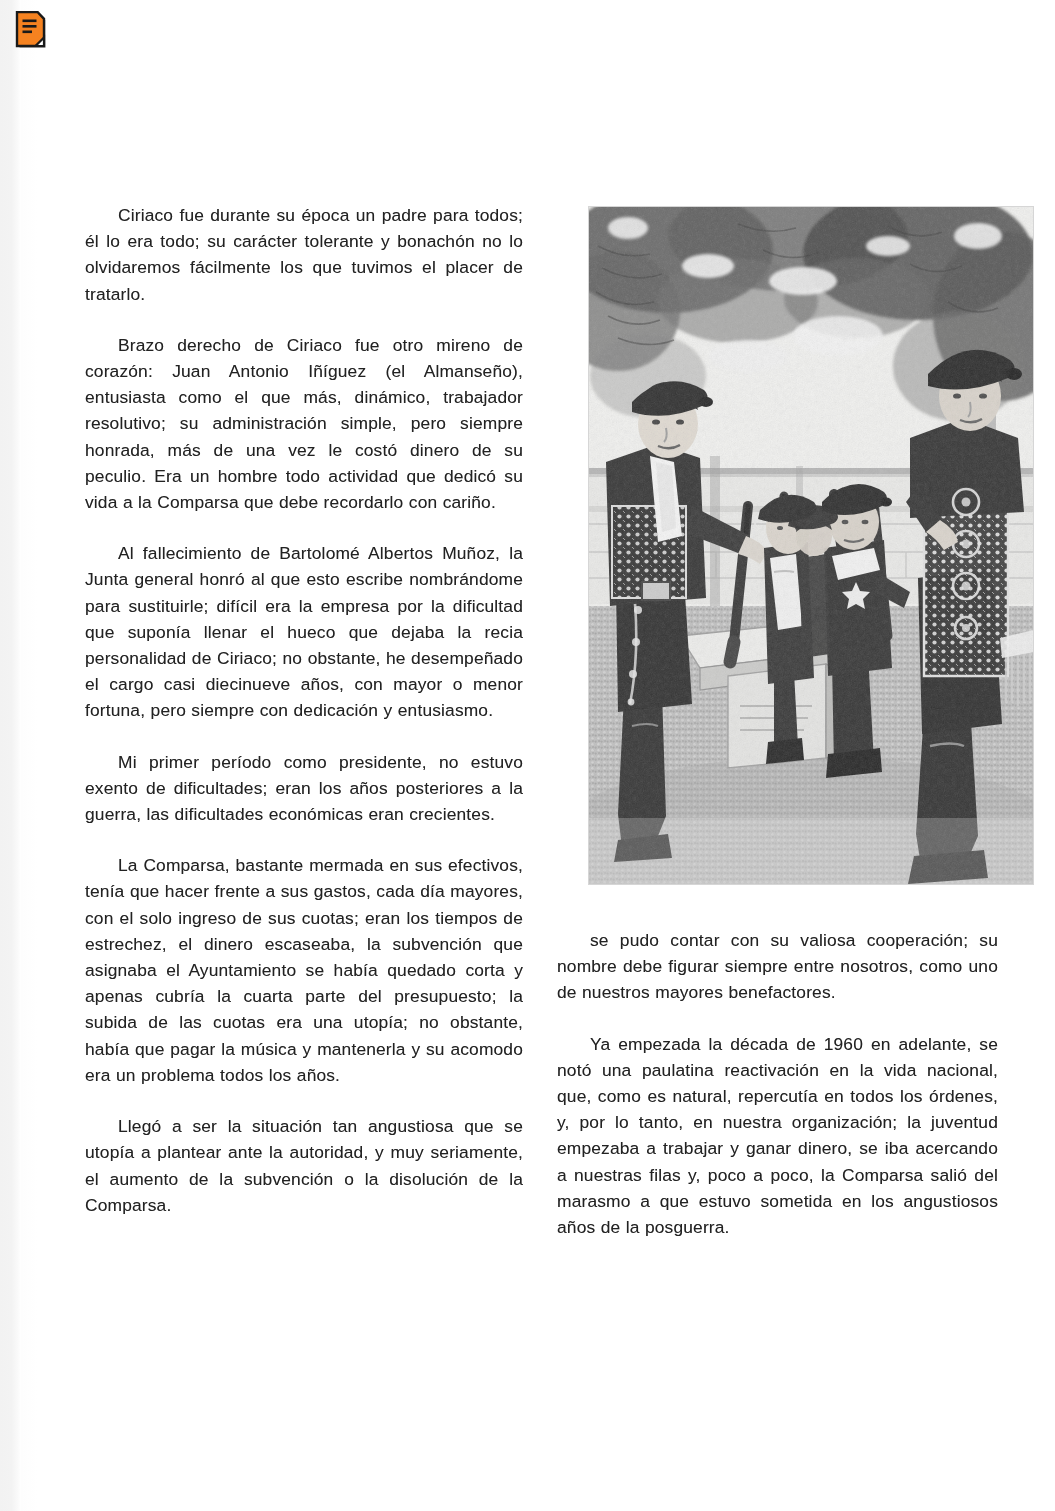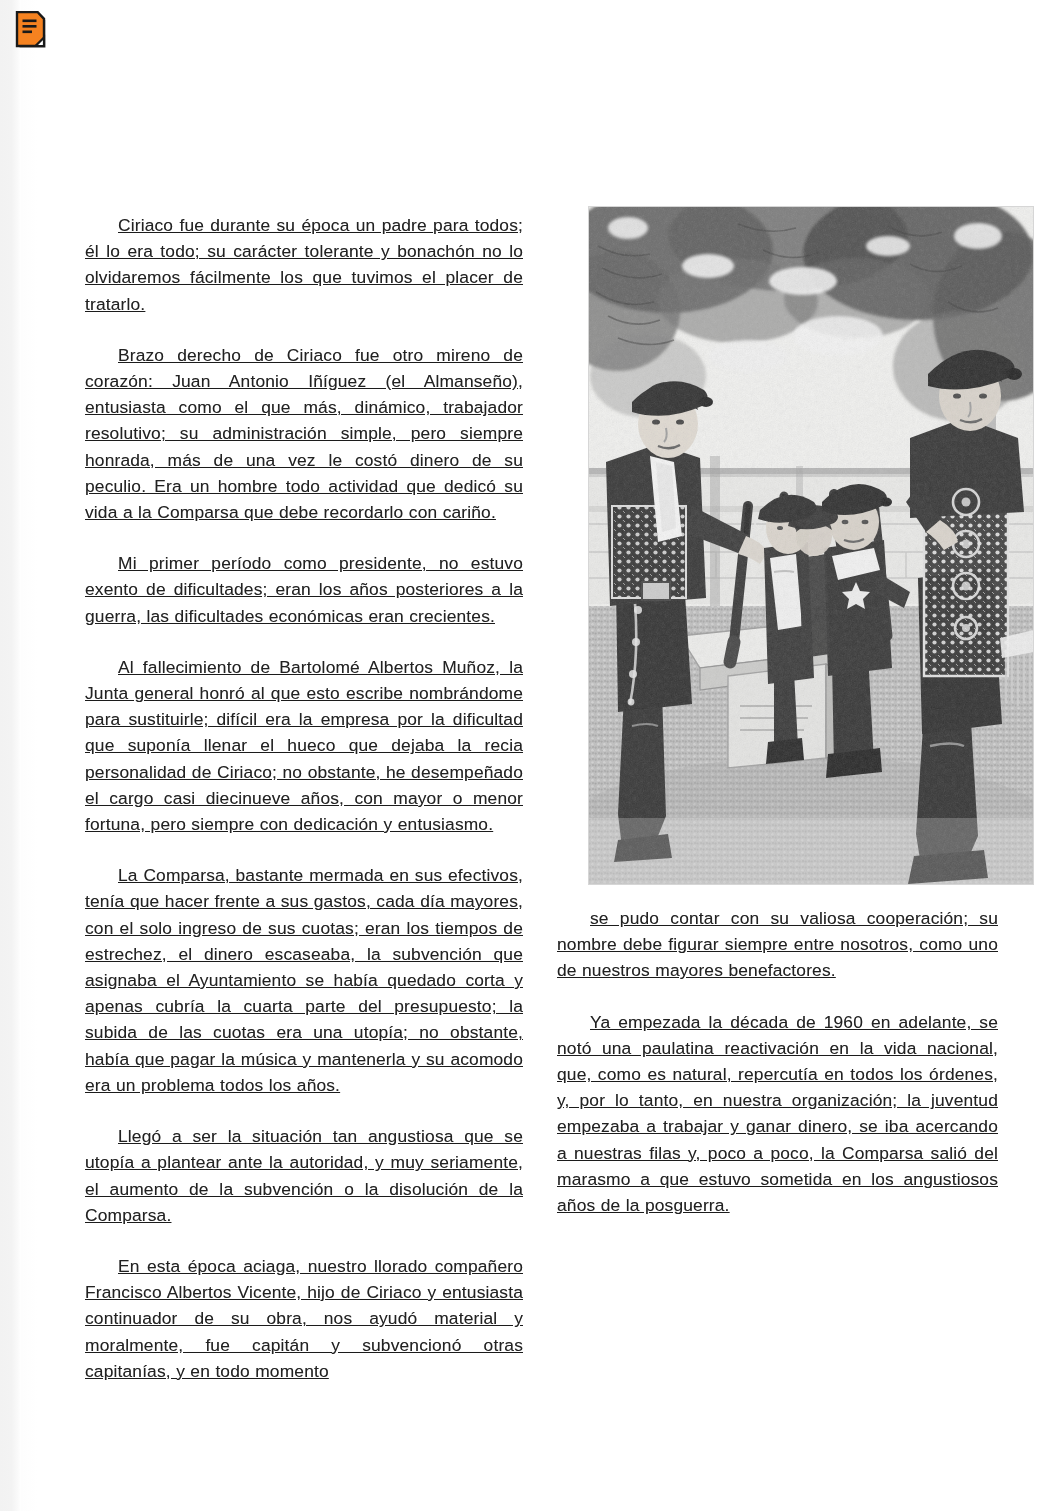--- a/index.html
+++ b/index.html
@@ -50,30 +50,28 @@
   #doc-icon svg { display: block; }
 
   
   .column {
     position: absolute;
     color: #1c1c1c;
   }
 
   #col-left {
     left: 85px;
-    top: 212px;
+    top: 202px;
     width: 438px;
-    text-decoration: underline;
   }
 
   #col-right {
     left: 557px;
-    top: 905px;
+    top: 927px;
     width: 441px;
-    text-decoration: underline;
   }
 
   p.para {
     margin: 0 0 25px 0;
     font-size: 17.4px;
     line-height: 26.2px;
     text-align: justify;
     text-indent: 33px;
     letter-spacing: 0.15px;
     word-spacing: 0.4px;
@@ -417,25 +415,24 @@
         <rect x="0" y="0" width="446" height="679" fill="#ffffff" opacity="0.06"></rect>
         <rect x="0" y="612" width="446" height="67" fill="#ffffff" opacity="0.22"></rect>
         <rect x="0" y="0" width="446" height="679" fill="none" stroke="#d6d6d6" stroke-width="2"></rect>
       </g>
     </svg>
   </figure>
 
   <div id="col-left" class="column">
     <p class="para">Ciriaco fue durante su época un padre para todos; él lo era todo; su carácter tolerante y bonachón no lo olvidaremos fácilmente los que tuvimos el placer de tratarlo.</p>
     <p class="para">Brazo derecho de Ciriaco fue otro mireno de corazón: Juan Antonio Iñíguez (el Almanseño), entusiasta como el que más, dinámico, trabajador resolutivo; su administración simple, pero siempre honrada, más de una vez le costó dinero de su peculio. Era un hombre todo actividad que dedicó su vida a la Comparsa que debe recordarlo con cariño.</p>
+    <p class="para">Al fallecimiento de Bartolomé Albertos Muñoz, la Junta general honró al que esto escribe nombrándome para sustituirle; difícil era la empresa por la dificultad que suponía llenar el hueco que dejaba la recia personalidad de Ciriaco; no obstante, he desempeñado el cargo casi diecinueve años, con mayor o menor fortuna, pero siempre con dedicación y entusiasmo.</p>
     <p class="para">Mi primer período como presidente, no estuvo exento de dificultades; eran los años posteriores a la guerra, las dificultades económicas eran crecientes.</p>
-    <p class="para">Al fallecimiento de Bartolomé Albertos Muñoz, la Junta general honró al que esto escribe nombrándome para sustituirle; difícil era la empresa por la dificultad que suponía llenar el hueco que dejaba la recia personalidad de Ciriaco; no obstante, he desempeñado el cargo casi diecinueve años, con mayor o menor fortuna, pero siempre con dedicación y entusiasmo.</p>
     <p class="para">La Comparsa, bastante mermada en sus efectivos, tenía que hacer frente a sus gastos, cada día mayores, con el solo ingreso de sus cuotas; eran los tiempos de estrechez, el dinero escaseaba, la subvención que asignaba el Ayuntamiento se había quedado corta y apenas cubría la cuarta parte del presupuesto; la subida de las cuotas era una utopía; no obstante, había que pagar la música y mantenerla y su acomodo era un problema todos los años.</p>
     <p class="para">Llegó a ser la situación tan angustiosa que se utopía a plantear ante la autoridad, y muy seriamente, el aumento de la subvención o la disolución de la Comparsa.</p>
-    <p class="para">En esta época aciaga, nuestro llorado compañero Francisco Albertos Vicente, hijo de Ciriaco y entusiasta continuador de su obra, nos ayudó material y moralmente, fue capitán y subvencionó otras capitanías, y en todo momento</p>
   </div>
 
   <div id="col-right" class="column">
     <p class="para">se pudo contar con su valiosa cooperación; su nombre debe figurar siempre entre nosotros, como uno de nuestros mayores benefactores.</p>
     <p class="para">Ya empezada la década de 1960 en adelante, se notó una paulatina reactivación en la vida nacional, que, como es natural, repercutía en todos los órdenes, y, por lo tanto, en nuestra organización; la juventud empezaba a trabajar y ganar dinero, se iba acercando a nuestras filas y, poco a poco, la Comparsa salió del marasmo a que estuvo sometida en los angustiosos años de la posguerra.</p>
   </div>
 
 </div>
 
 </body></html>

